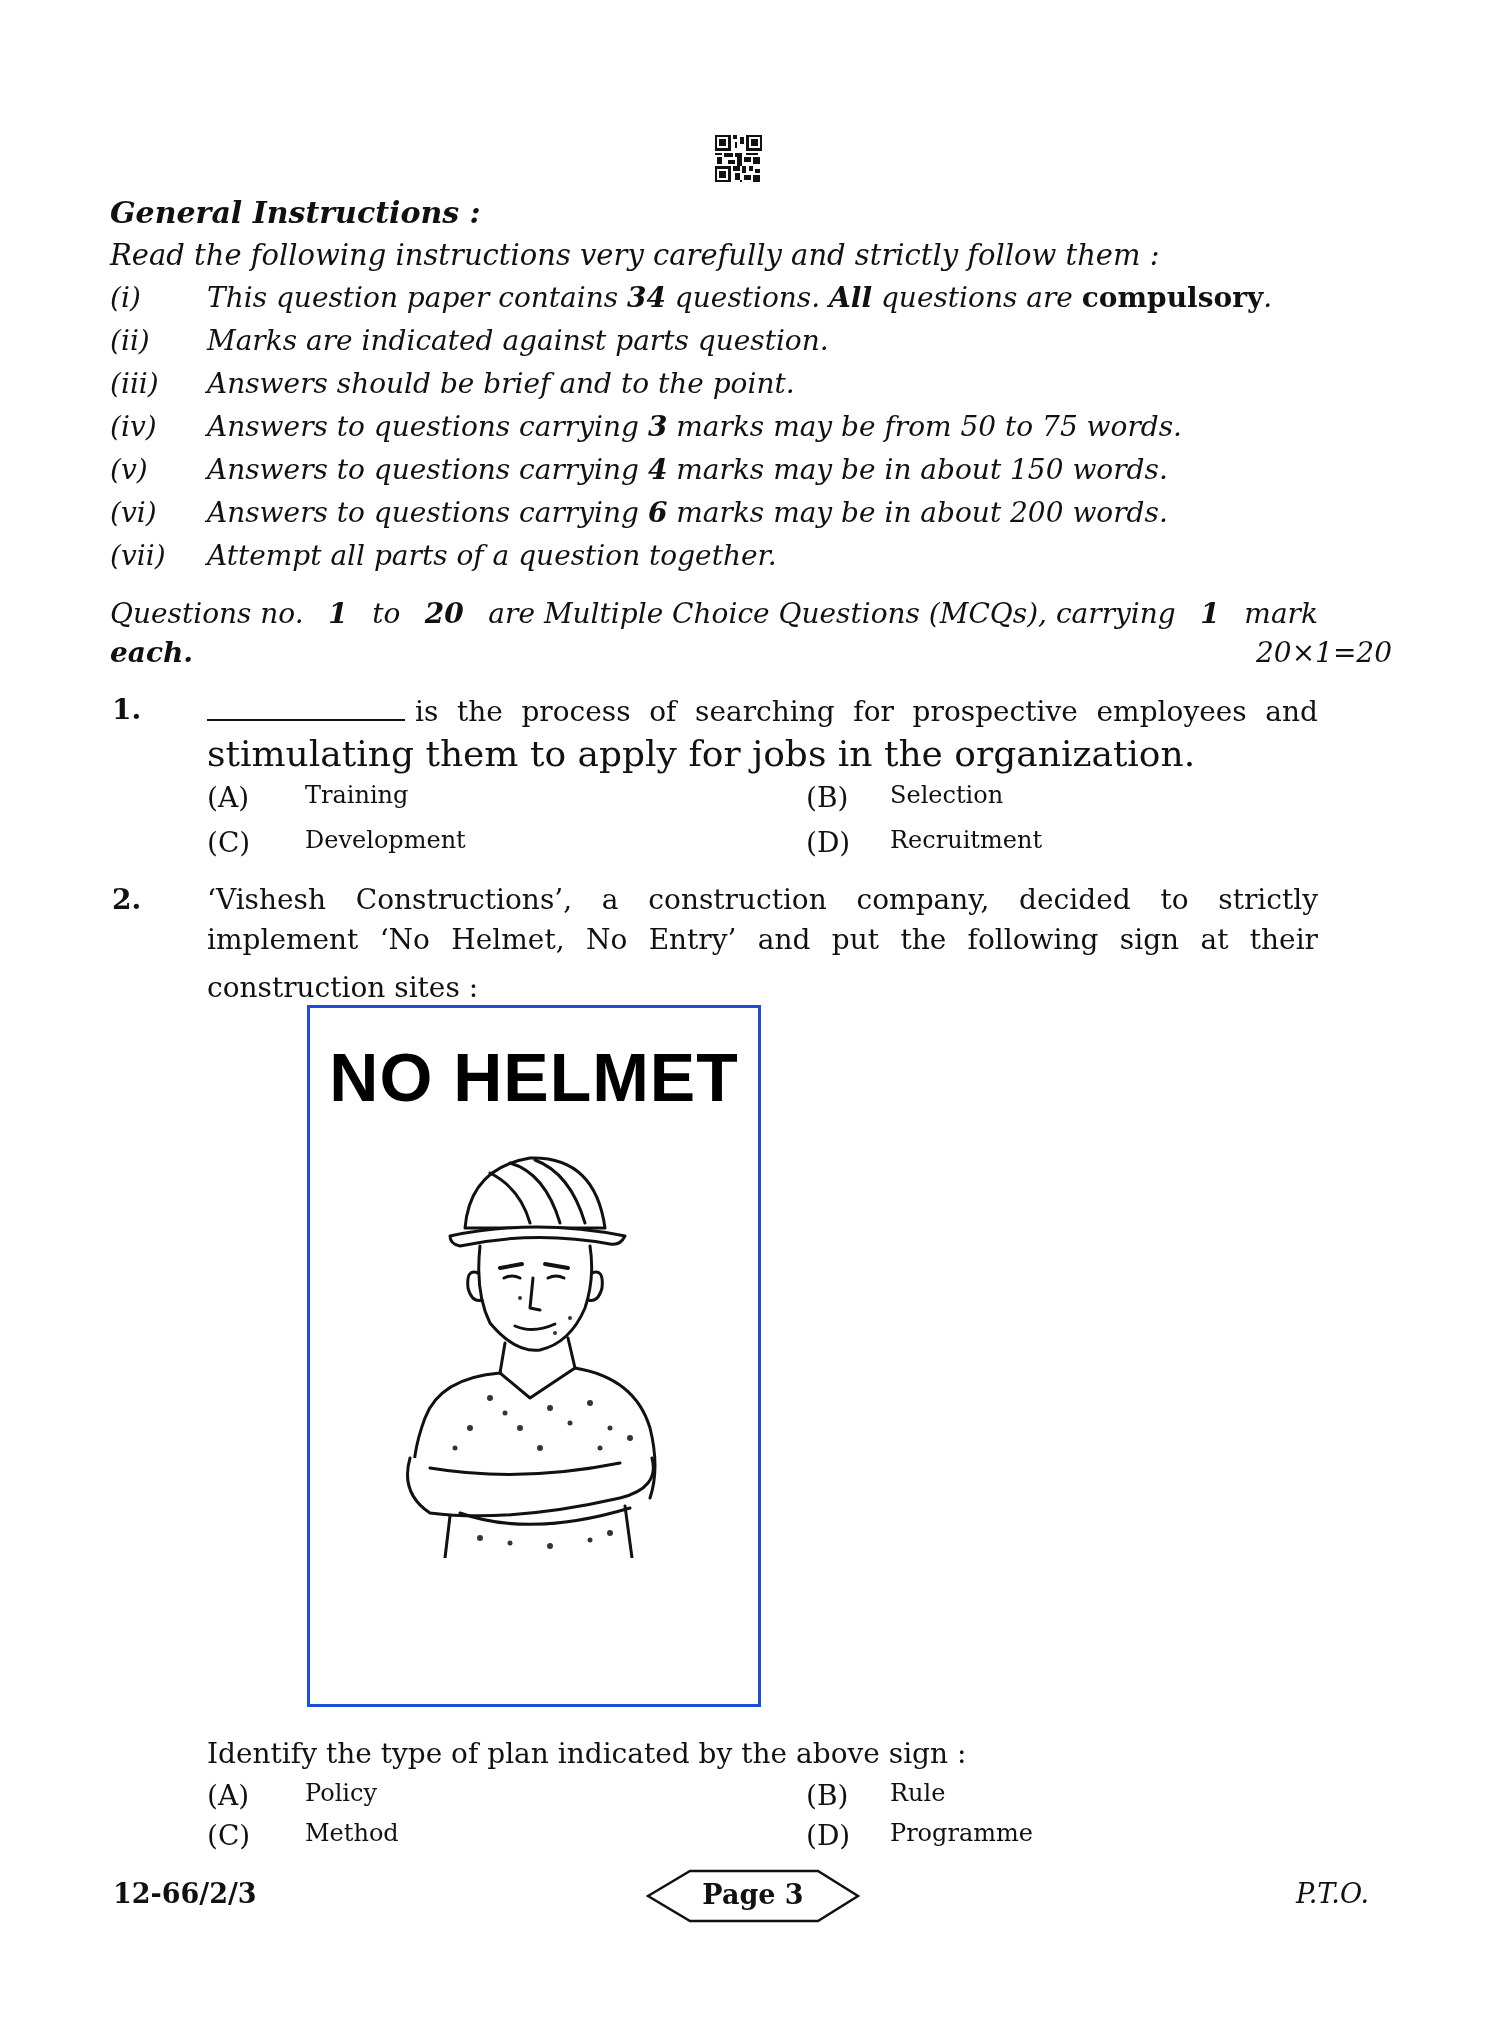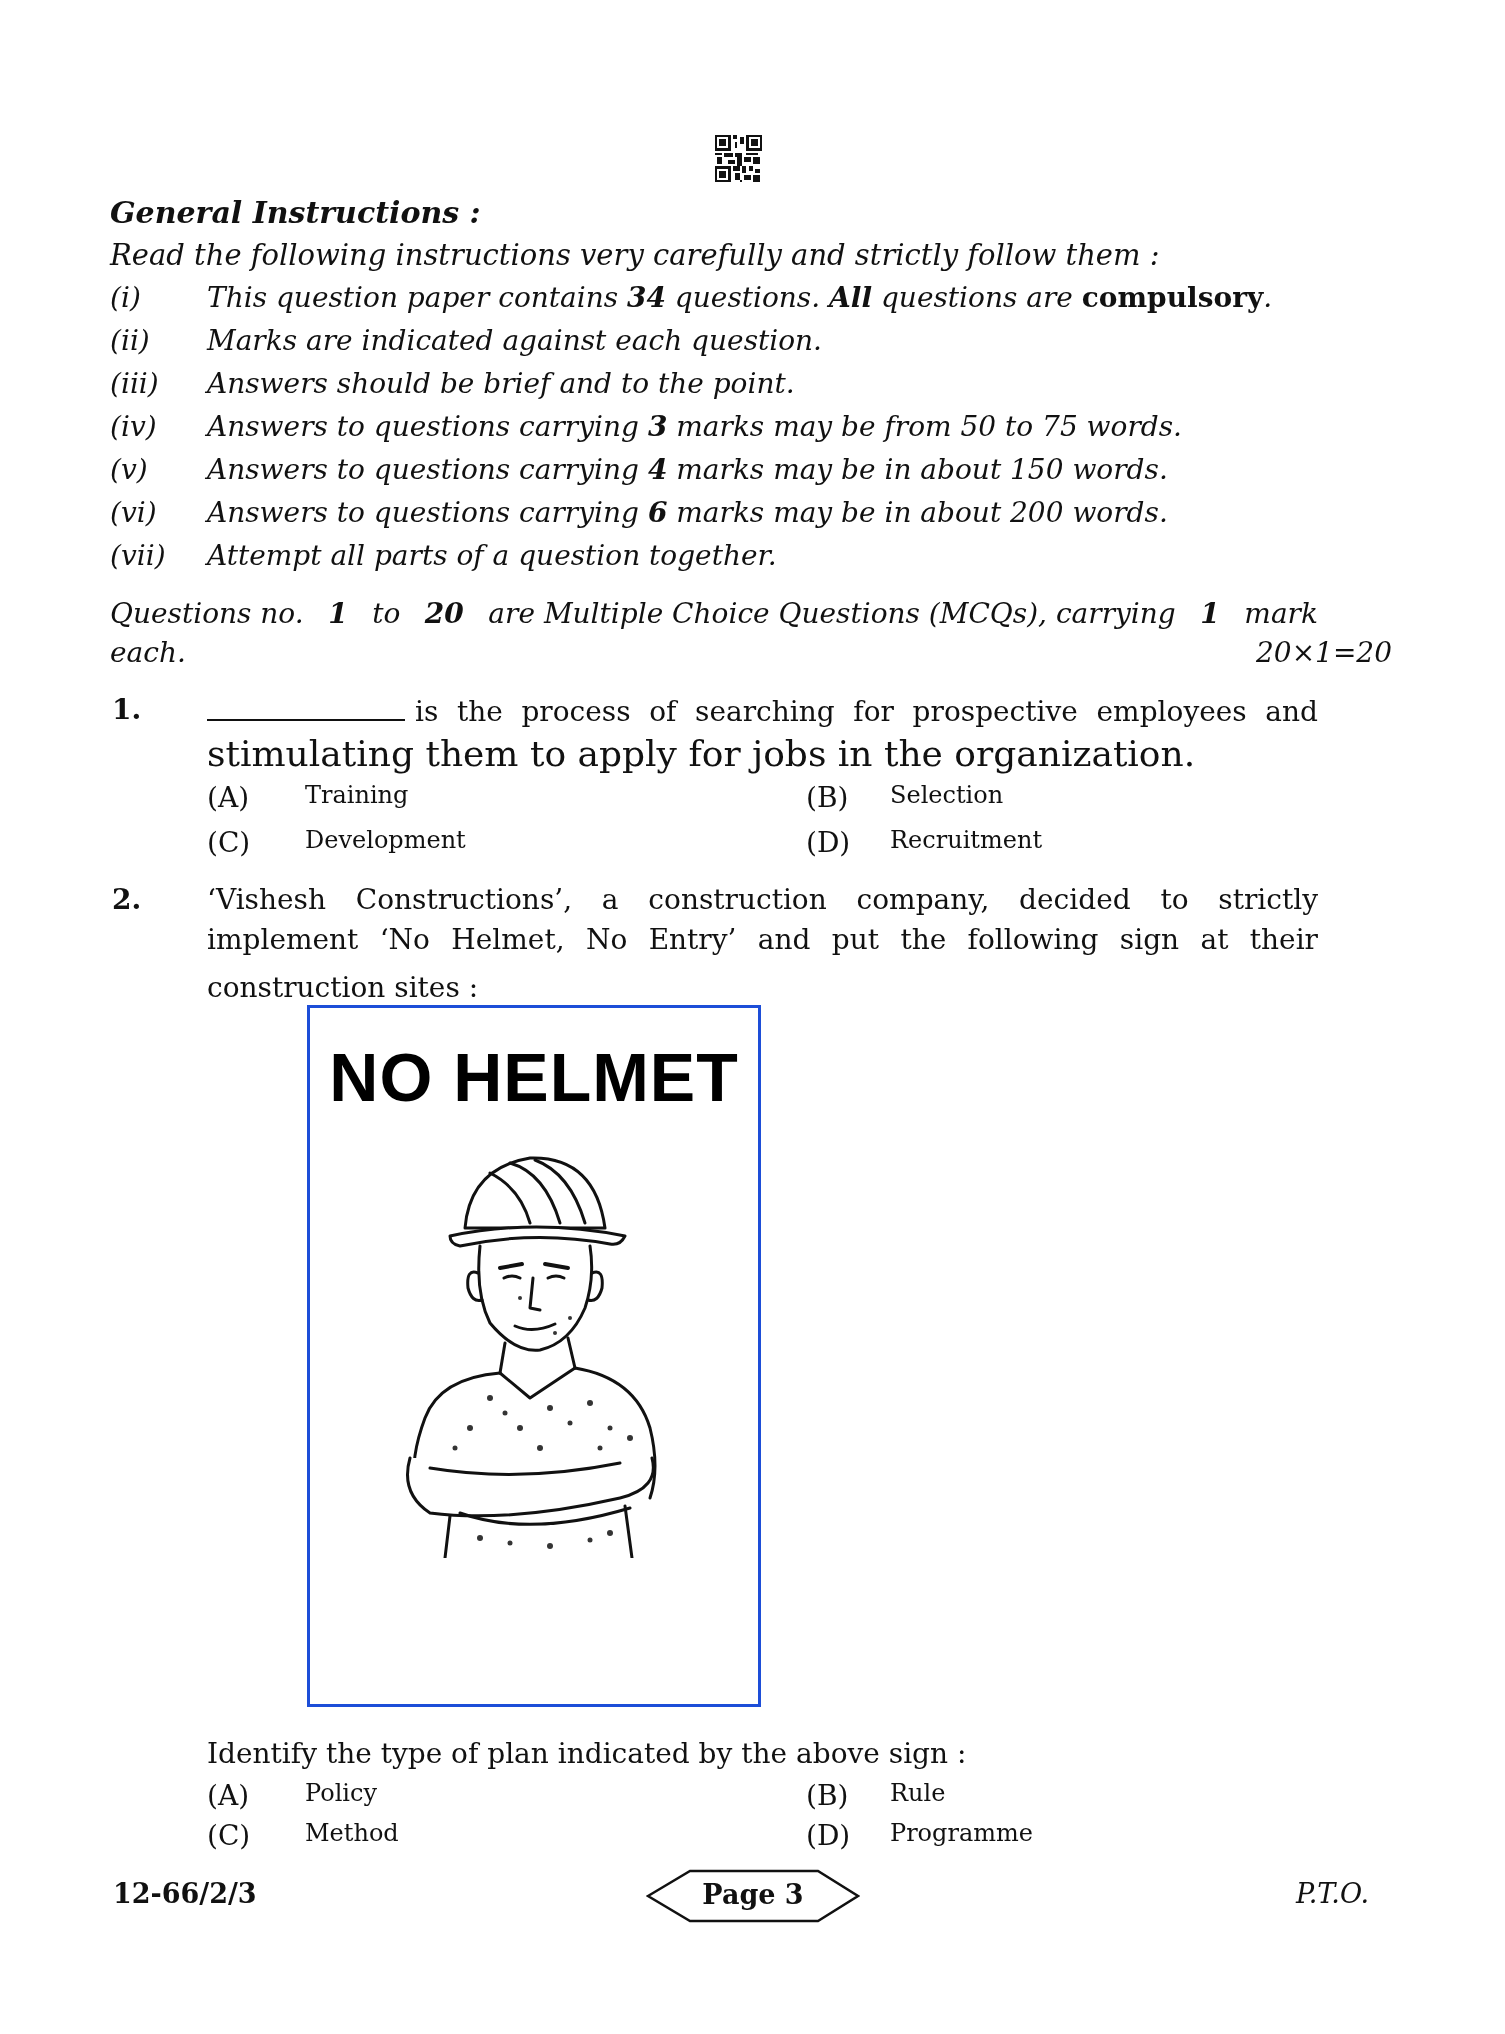--- a/index.html
+++ b/index.html
@@ -64,21 +64,21 @@
 <div class="abs heading">General Instructions :</div>
 <div class="abs subheading">Read the following instructions very carefully and strictly follow them :</div>
 
 <div>
   <div class="abs inst-label" style="top:281px">(i)</div>
   <div class="abs inst-text" style="top:281px">
     <span>This question paper contains </span><b>34</b><span> questions. </span><b>All</b><span> questions are </span><b style="font-style:normal">compulsory</b><span>.</span>
   </div>
 
   <div class="abs inst-label" style="top:324px">(ii)</div>
-  <div class="abs inst-text" style="top:324px">Marks are indicated against each question.</div>
+  <div class="abs inst-text" style="top:324px">Marks are indicated against parts question.</div>
 
   <div class="abs inst-label" style="top:367px">(iii)</div>
   <div class="abs inst-text" style="top:367px">Answers should be brief and to the point.</div>
 
   <div class="abs inst-label" style="top:410px">(iv)</div>
   <div class="abs inst-text" style="top:410px">
     <span>Answers to questions carrying </span><b>3</b><span> marks may be from 50 to 75 words.</span>
   </div>
 
   <div class="abs inst-label" style="top:453px">(v)</div>
@@ -97,21 +97,21 @@
 
 <div class="abs" style="left:110px; top:597px; font-size:28px; font-style:italic; width:1208px; display:flex; justify-content:space-between;">
   <span>Questions no. </span>
     <b>1</b>
     <span> to </span>
     <b>20</b>
     <span> are Multiple Choice Questions (MCQs), carrying </span>
     <b>1</b>
     <span> mark</span>
 </div>
-<div class="abs" style="left:110px; top:636px; font-size:28px; font-style:italic;">each.</div>
+<div class="abs" style="left:110px; top:636px; font-size:28px; font-style:italic;font-weight:bold;">each.</div>
 <div class="abs marks" style="top:636px">20×1=20</div>
 
 <div>
   <div class="abs qnum" style="top:693px">1.</div>
   <div class="abs" style="left:207px; top:693px; width:1111px; font-size:28px; display:flex; align-items:baseline;">
     <span class="blank"></span>
     <span style="flex:1; text-align:justify; text-align-last:justify; word-spacing:4px;">is the process of searching for prospective employees and</span>
   </div>
   <div class="abs" style="left:207px; top:733px; font-size:36px;">stimulating them to apply for jobs in the organization.</div>
 

